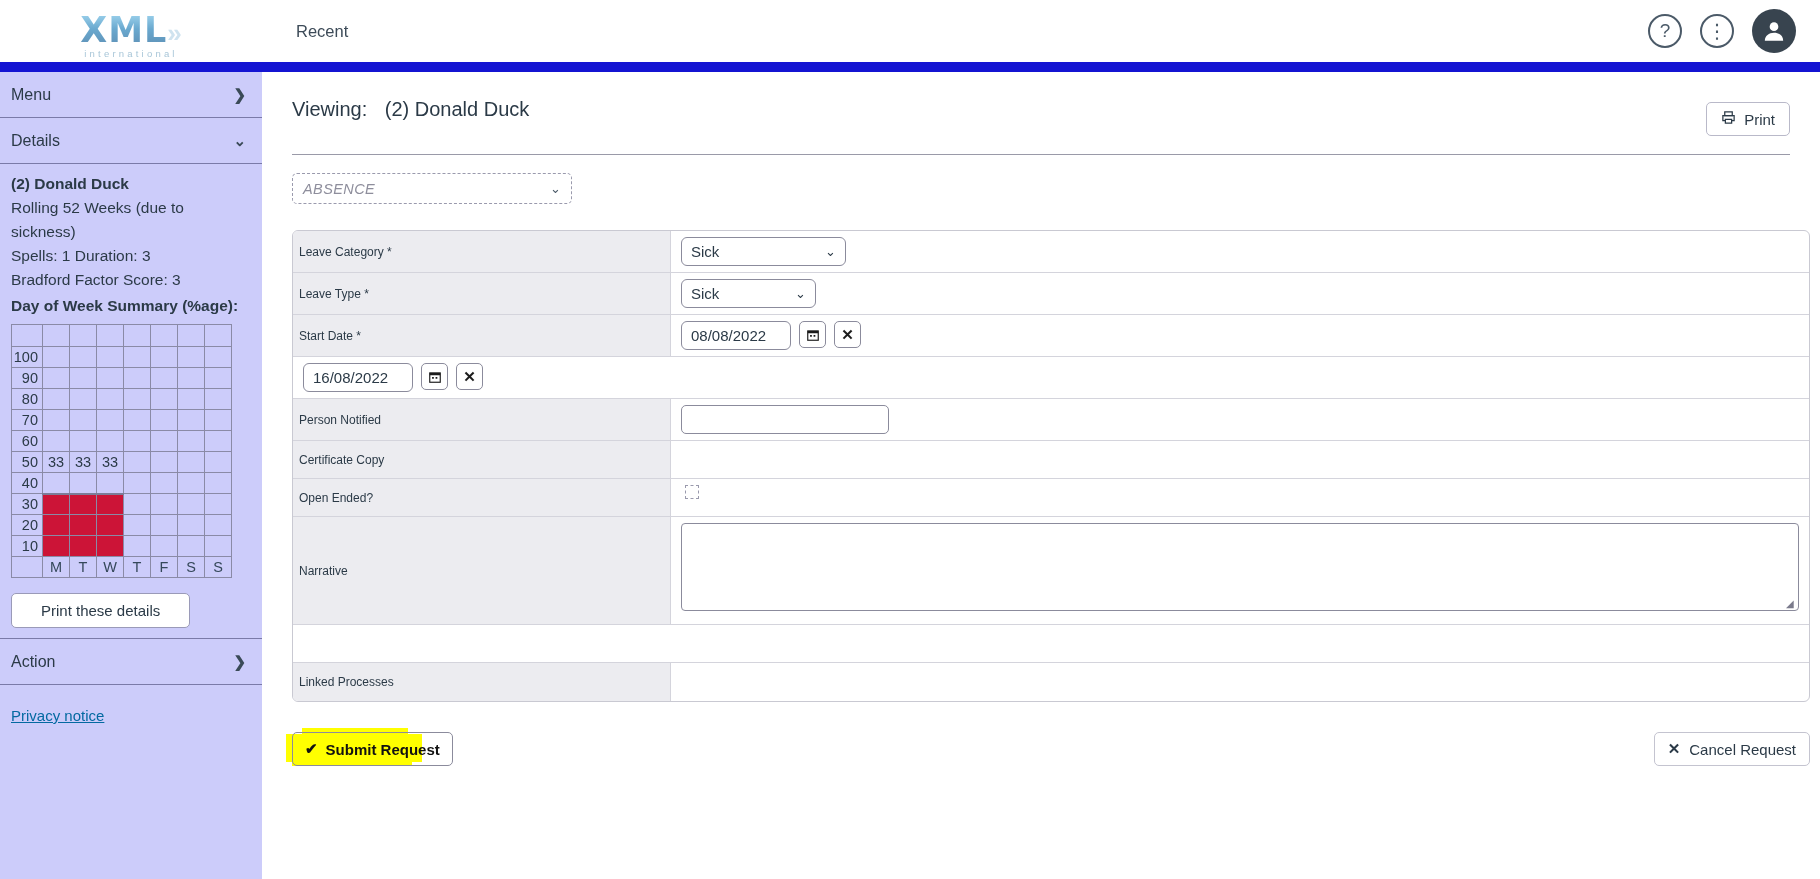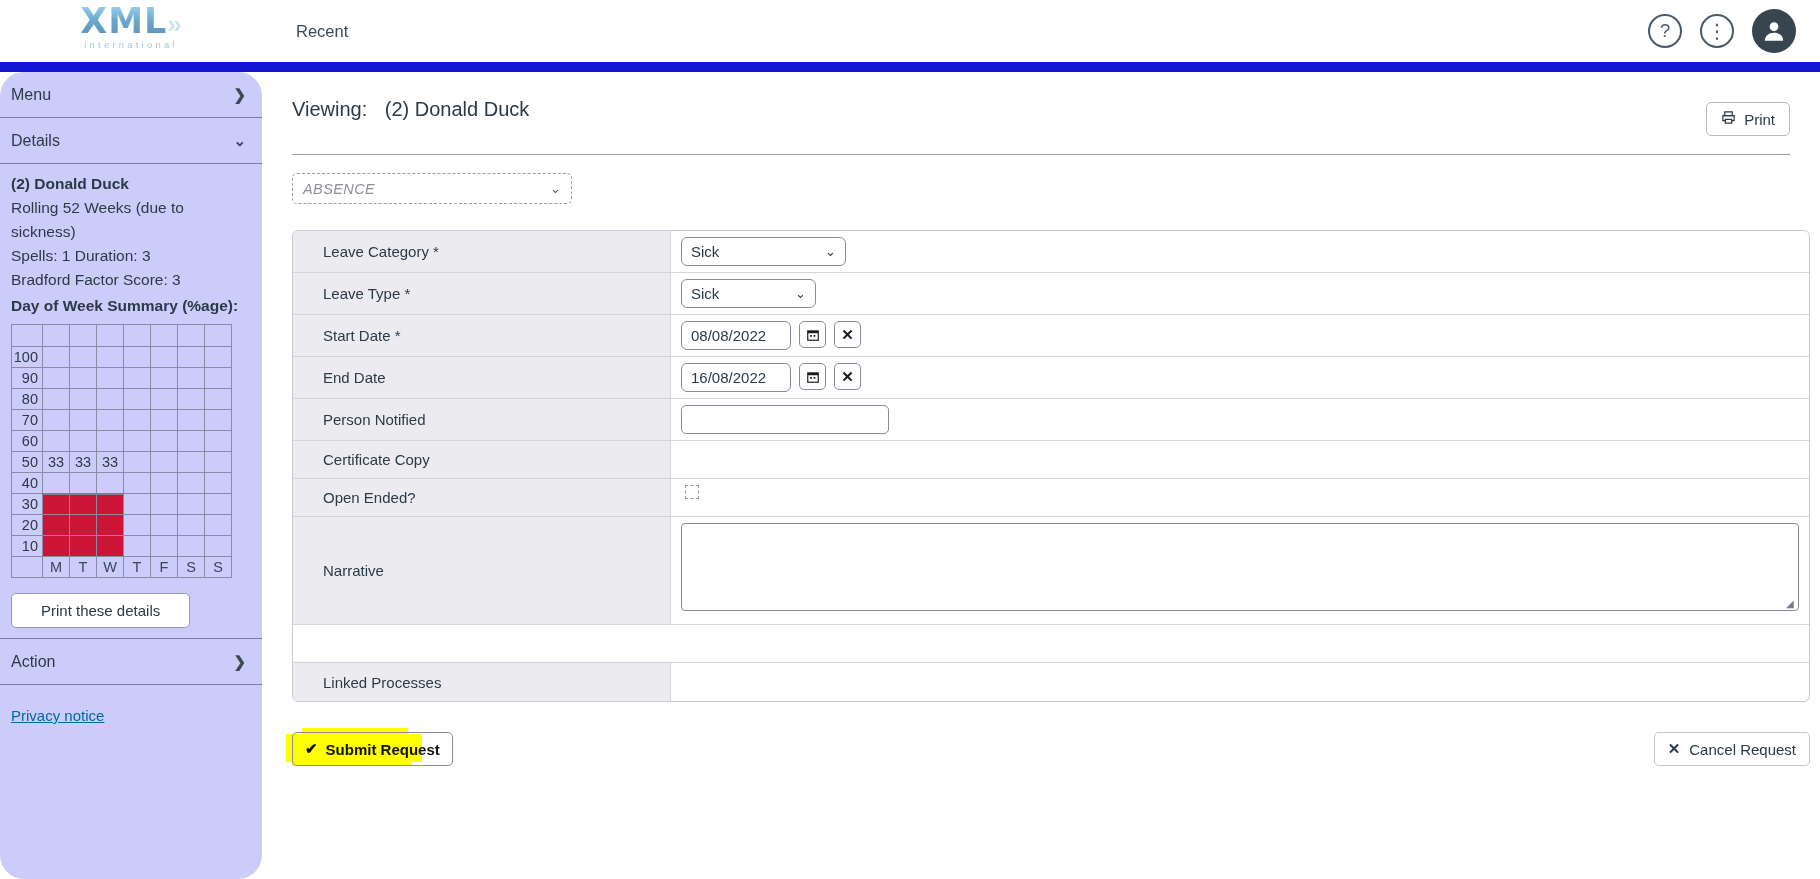--- a/index.html
+++ b/index.html
@@ -13,21 +13,21 @@
   }
 
   
   .topbar {
     position: absolute; left: 0; top: 0; width: 1820px; height: 62px;
     background: #ffffff;
     display: flex; align-items: center;
   }
   .logo-zone {
     width: 262px; height: 55px; position: relative;
-    display: flex; align-items: flex-start; justify-content: center;
+    display: flex; align-items: flex-end; justify-content: center;
   }
   .logo-wrap { text-align: center; line-height: 1; }
   .logo-main {
     font-size: 35px; font-weight: 700; letter-spacing: 1px;
     font-family: "DejaVu Sans", sans-serif;
     background: linear-gradient(180deg, #9fd4ee 0%, #6aa9cf 45%, #5d8fb5 100%);
     -webkit-background-clip: text; background-clip: text;
     -webkit-text-fill-color: transparent; color: #7fb4d6;
     display: inline-block;
   }
@@ -62,21 +62,20 @@
   .bluebar {
     position: absolute; left: 0; top: 62px; width: 1820px; height: 10px;
     background: #1414d2;
   }
 
   
   .sidebar {
     position: absolute; left: 0; top: 72px; width: 262px; height: 807px;
     background: #ccccfa;
     font-size: 15px;
-    border-radius: 24px;
   }
   .side-sep { height: 1px; background: #7a7aa8; }
   .side-head {
     height: 45px; display: flex; align-items: center;
     padding: 0 16px 0 11px; font-size: 16px; color: #2b3a47;
     cursor: pointer;
   }
   .side-head .chev { margin-left: auto; font-size: 15px; color: #3a4a57; font-weight: 700; }
   .details-body { padding: 8px 11px 10px 11px; }
   .d-line { font-size: 15.5px; line-height: 24px; color: #2b3a47; }
@@ -144,22 +143,22 @@
   
   .form-table {
     margin-top: 26px; width: 1518px;
     border: 1px solid #c9c9d2; border-radius: 6px;
     overflow: hidden; background: #fff;
   }
   .frow { display: flex; border-bottom: 1px solid #d4d4dc; min-height: 38px; }
   .frow:last-child { border-bottom: none; }
   .flabel {
     width: 378px; background: #ececf0; color: #2b3a47;
-    font-size: 15px; display: flex; align-items: center;
-    padding: 0 30px; border-right: 1px solid #d4d4dc;
+    font-size: 12px; display: flex; align-items: center;
+    padding: 0 6px; border-right: 1px solid #d4d4dc;
     flex: 0 0 378px;
   }
   .fval { flex: 1; display: flex; padding: 6px 10px; }
 
   .sel {
     border: 1px solid #8b8b9c; border-radius: 6px; background: #fff;
     height: 29px; display: flex; align-items: center;
     padding: 0 9px; font-size: 15px; color: #2b3a47; cursor: pointer;
   }
   .sel .chev { margin-left: auto; padding-left: 14px; font-size: 13px; color: #2b3a47; }
@@ -470,21 +469,20 @@
             <rect x="13" y="12" width="3" height="3" fill="#1b1b1b"></rect>
           </svg>
         </div>
         <div class="sqbtn">
           <span class="xglyph">✕</span>
         </div>
       </div>
     </div>
 
     <div class="frow">
-      <div class="flabel">End Date</div>
       <div class="fval">
         <div class="dateinput">16/08/2022</div>
         <div class="sqbtn">
           <svg width="14" height="14" viewBox="0 0 24 24" aria-hidden="true">
             <rect x="3" y="5" width="18" height="16" fill="none" stroke="#1b1b1b" stroke-width="2"></rect>
             <rect x="3" y="5" width="18" height="4" fill="#1b1b1b"></rect>
             <rect x="7" y="12" width="3" height="3" fill="#1b1b1b"></rect>
             <rect x="13" y="12" width="3" height="3" fill="#1b1b1b"></rect>
           </svg>
         </div>

